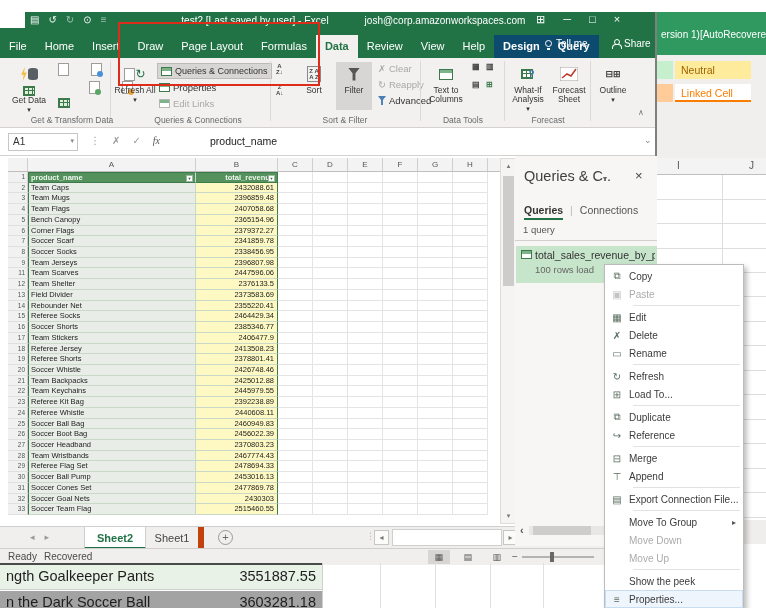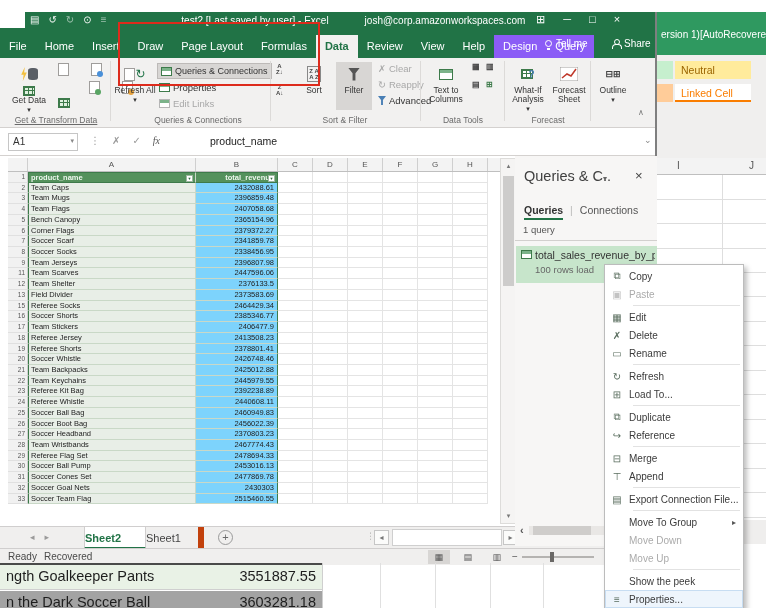--- a/index.html
+++ b/index.html
@@ -14,21 +14,21 @@
   .qat span { opacity:.95; }
   .qat .dim { opacity:.55; }
   .win-title { left:150px; top:15px; width:210px; color:#fff; font-size:10px; text-align:center; white-space:nowrap; }
   .account { left:360px; top:15px; width:170px; color:#fff; font-size:10px; text-align:center; white-space:nowrap; }
   .win-controls { left:536px; top:13px; display:flex; gap:18px; color:#fff; font-size:11px; }
 
   
   .tabrow { left:0; top:33px; width:657px; height:25px; display:flex; align-items:flex-end; }
   .rtab { color:#fff; font-size:11px; padding:5px 9px 6px 9px; white-space:nowrap; }
   .rtab.active { background:#f2f1f0; color:#217346; font-weight:bold; }
-  .rtab.contextual { background:#8b5cf6; }
+  .rtab.contextual { background:#0c4a6e;font-weight:bold; }
   .tellme, .share { display:flex; align-items:center; gap:4px; color:#fff; font-size:10px; }
   .tellme { left:545px; top:38px; } .share { left:612px; top:38px; }
   .bulb { width:7px; height:7px; border:1px solid #fff; border-radius:50%; display:inline-block; position:relative; }
   .bulb:after { content:""; position:absolute; left:1px; top:7px; width:3px; height:2px; background:#fff; }
   .person { width:8px; height:9px; position:relative; display:inline-block; }
   .person:before { content:""; position:absolute; left:2px; top:0; width:4px; height:4px; border:1px solid #fff; border-radius:50%; }
   .person:after { content:""; position:absolute; left:0; top:5px; width:8px; height:4px; border:1px solid #fff; border-bottom:none; border-radius:4px 4px 0 0; }
 
   
   .ribbon { left:0; top:58px; width:657px; height:70px; background:#f2f1f0; border-bottom:1px solid #d4d1cf; }
@@ -66,21 +66,21 @@
   
   .colheads { left:8px; top:158px; width:509px; height:14px; display:flex; background:#f3f3f3; border-bottom:1px solid #bfbfbf; }
   .colheads span { border-right:1px solid #cfcfcf; font-size:8px; color:#555; text-align:center; line-height:14px; }
   .corner { width:20px; }
   .ch-a { width:168px; } .ch-b { width:82px; } .ch-s { width:35px; }
   .gridrows { left:8px; top:172px; width:480px; }
   .grow { display:flex; height:10.72px; }
   .gut { width:20px; background:#f1f1f1; border-right:1px solid #cfcfcf; border-bottom:1px solid #e0e0e0; font-size:6.5px; color:#555; text-align:right; padding-right:2px; line-height:10.5px; }
   .ca, .cb, .ce { border-bottom:1px solid #e4e4e4; border-right:1px solid #e4e4e4; font-size:7.5px; line-height:10.5px; overflow:hidden; white-space:nowrap; }
   .ca { width:168px; background:#e8eee7; border-bottom-color:#c9d8c7; border-right-color:#c9d8c7; color:#222; padding-left:2px; border-left:1.5px solid #3d7a4a; }
-  .cb { width:82px; background:#7dd3fc; border-bottom-color:#c9d8c7; color:#222; text-align:right; padding-right:3px; border-right:1.5px solid #3d7a4a; }
+  .cb { width:82px; background:#fef9c3; border-bottom-color:#c9d8c7; color:#222; text-align:right; padding-right:3px; border-right:1.5px solid #3d7a4a; }
   .ce { width:35px; background:#fff; }
   .hrow .ca, .hrow .cb { background:#54915c; color:#eef7ee; font-weight:bold; border-bottom-color:#3d7a4a; border-top:1.5px solid #3d7a4a; position:relative; }
   .fdrop { position:absolute; right:2px; top:1.5px; width:7px; height:7px; background:#fff; border:1px solid #9bb79f; font-size:4px; color:#2e6b3e; line-height:6px; text-align:center; }
 
   
   .vscroll { left:500px; top:158px; width:17px; height:366px; background:#f5f4f3; border:1px solid #dddcda; font-size:7px; color:#777; }
   .vscroll .btn { height:14px; text-align:center; line-height:14px; }
   .vthumb { position:absolute; left:2px; top:17px; width:11px; height:110px; background:#cdcccb; }
   .vbot { position:absolute; bottom:0; width:100%; text-align:center; }
 
@@ -108,21 +108,21 @@
   .mi { height:18px; display:flex; align-items:center; font-size:10px; color:#3b3b3b; position:relative; }
   .mi .ico { width:24px; text-align:center; font-size:10px; color:#5a6e5f; }
   .mi.disabled { color:#ababab; } .mi.disabled .ico { color:#c3c3c3; }
   .mi.sep { height:5px; } .mi.sep:after { content:""; position:absolute; left:28px; right:3px; top:2px; height:1px; background:#e2e2e2; }
   .mi.has-sub:after { content:"▸"; position:absolute; right:7px; font-size:8px; color:#555; }
   .mi.hover { background:#eef5fc; box-shadow:inset 0 0 0 1px #c7ddf2; }
 
   
   .sheetbar { left:0; top:526px; width:657px; height:22px; background:#f0efee; border-top:1px solid #d0cece; font-size:11px; }
   .snav { position:absolute; left:30px; top:5px; color:#9a9a9a; font-size:9px; letter-spacing:10px; }
-  .stab { position:absolute; top:0; height:22px; line-height:22px; }
+  .stab { position:absolute; top:0; height:22px; line-height:22px; text-align:center; }
   .stab.active { left:84px; width:62px; background:#fff; color:#217346; font-weight:bold; border-bottom:2.5px solid #217346; border-left:1px solid #d0cece; border-right:1px solid #d0cece; }
   .stab.idle { left:146px; width:58px; color:#444; border-right:6px solid #c2410c; }
   .addsheet { position:absolute; left:218px; top:3px; width:15px; height:15px; border:1px solid #9a9a9a; border-radius:50%; color:#6a6a6a; font-size:11px; line-height:13px; text-align:center; }
   .hsplit { position:absolute; left:366px; top:4px; color:#b0b0b0; font-size:9px; }
   .hbtn { position:absolute; top:3px; width:15px; height:15px; border:1px solid #c6c6c6; background:#fbfbfa; color:#777; font-size:8px; text-align:center; line-height:14px; }
   .htrack { position:absolute; left:392px; top:2px; width:110px; height:17px; background:#fff; border:1px solid #cfcfcf; }
 
   
   .statusbar { left:0; top:548px; width:657px; height:17px; background:#f0efee; border-top:1px solid #d0cece; font-size:10px; color:#4a4a4a; }
   .st-ready { position:absolute; left:8px; top:2px; }
@@ -243,21 +243,21 @@
       </span>
       <span class="grid-ic"></span>
       <span>Get Data</span>
     </div>
     <span class="abs page-ic" style="left:58px; top:4px;"></span>
     <span class="abs page-ic" style="left:76px; top:4px;"><span class="dot" style="background:#4a90d9;"></span></span>
     <span class="abs page-ic" style="left:58px; top:22px;"><span class="dot" style="background:#5aa564;"></span></span>
     <span class="abs page-ic" style="left:76px; top:22px;"><span class="dot" style="background:#e8a33d;"></span></span>
     <span class="abs grid-ic" style="left:58px; top:40px;"></span>
     <div class="gsep" style="left:110px;"></div>
-    <div class="glabel" style="left:2px; width:108px;text-decoration:underline;">Get &amp; Transform Data</div>
+    <div class="glabel" style="left:18px; width:108px;">Get &amp; Transform Data</div>
 
     
     <div class="bigbtn caret" style="left:114px; top:4px; width:42px;">
       <span class="bicon">
         <span class="page-ic"></span>
           <span class="refresh-g">↻</span>
       </span>
       <span>Refresh All</span>
     </div>
     <div class="minibtn hl" style="left:157px; top:5px; height:16px;">
@@ -513,20 +513,31 @@
           <span class="ca">Field Divider</span>
           <span class="cb">2373583.69</span>
           <span class="ce"></span>
           <span class="ce"></span>
           <span class="ce"></span>
           <span class="ce"></span>
           <span class="ce"></span>
           <span class="ce"></span>
         </div>
 
+        <div class="grow">
+          <span class="gut">14</span>
+          <span class="ca">Rebounder Net</span>
+          <span class="cb">2355220.41</span>
+          <span class="ce"></span>
+          <span class="ce"></span>
+          <span class="ce"></span>
+          <span class="ce"></span>
+          <span class="ce"></span>
+          <span class="ce"></span>
+        </div>
 
         <div class="grow">
           <span class="gut">15</span>
           <span class="ca">Referee Socks</span>
           <span class="cb">2464429.34</span>
           <span class="ce"></span>
           <span class="ce"></span>
           <span class="ce"></span>
           <span class="ce"></span>
           <span class="ce"></span>

